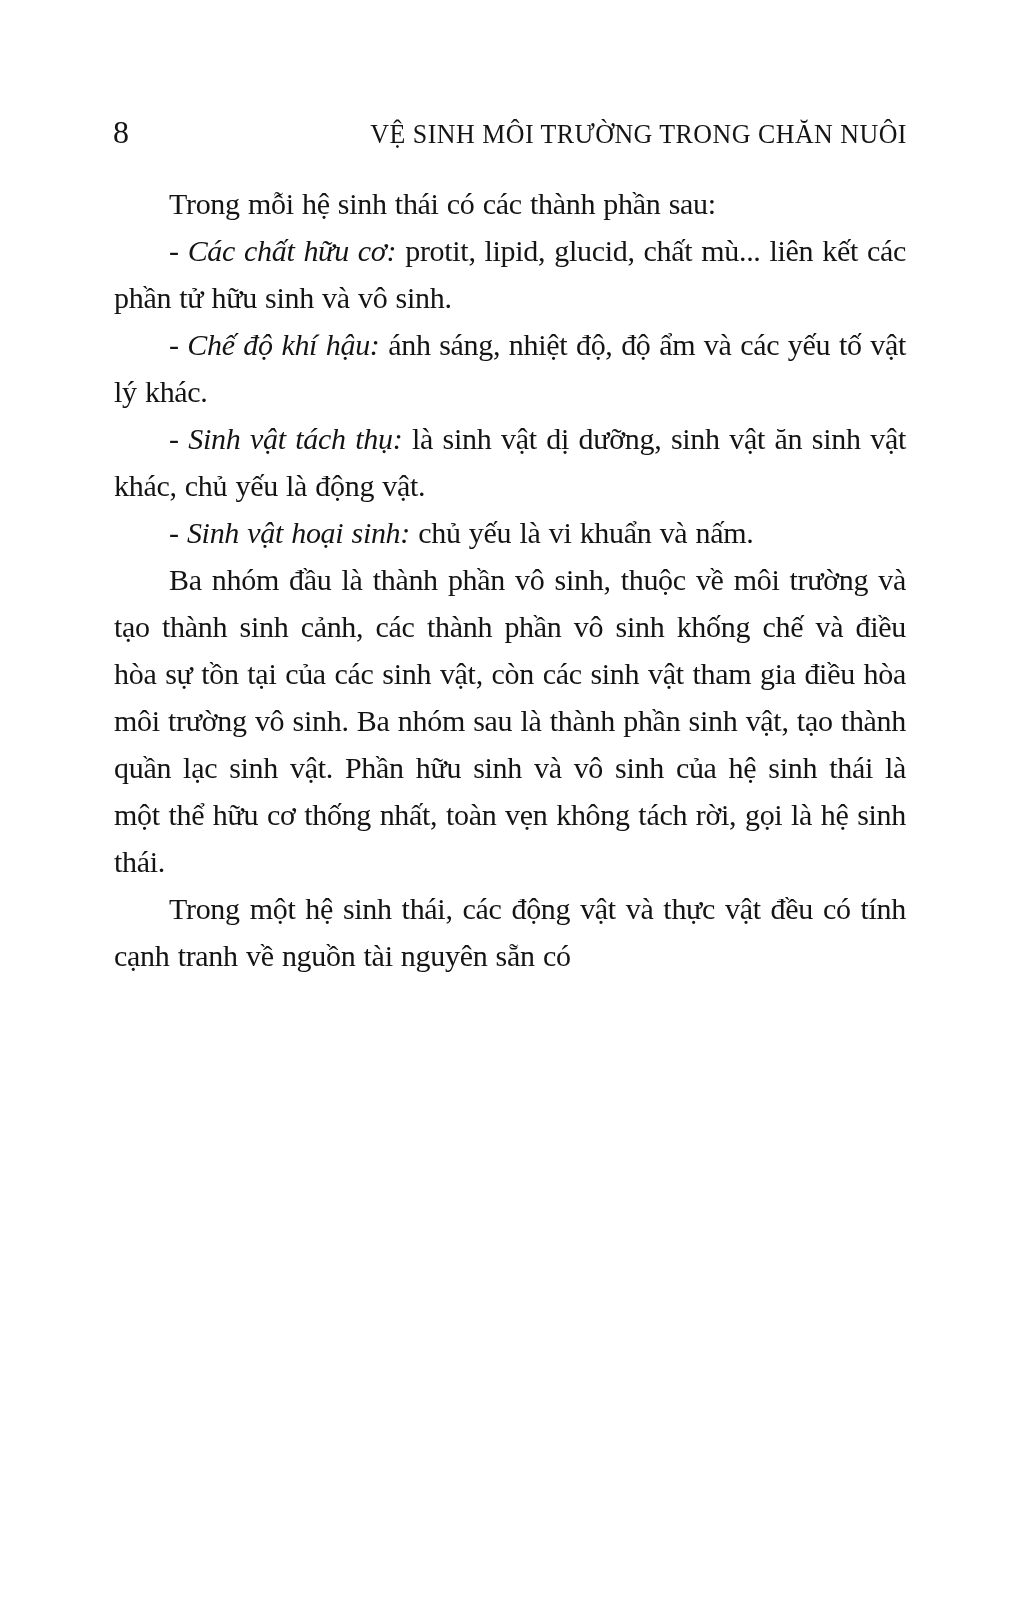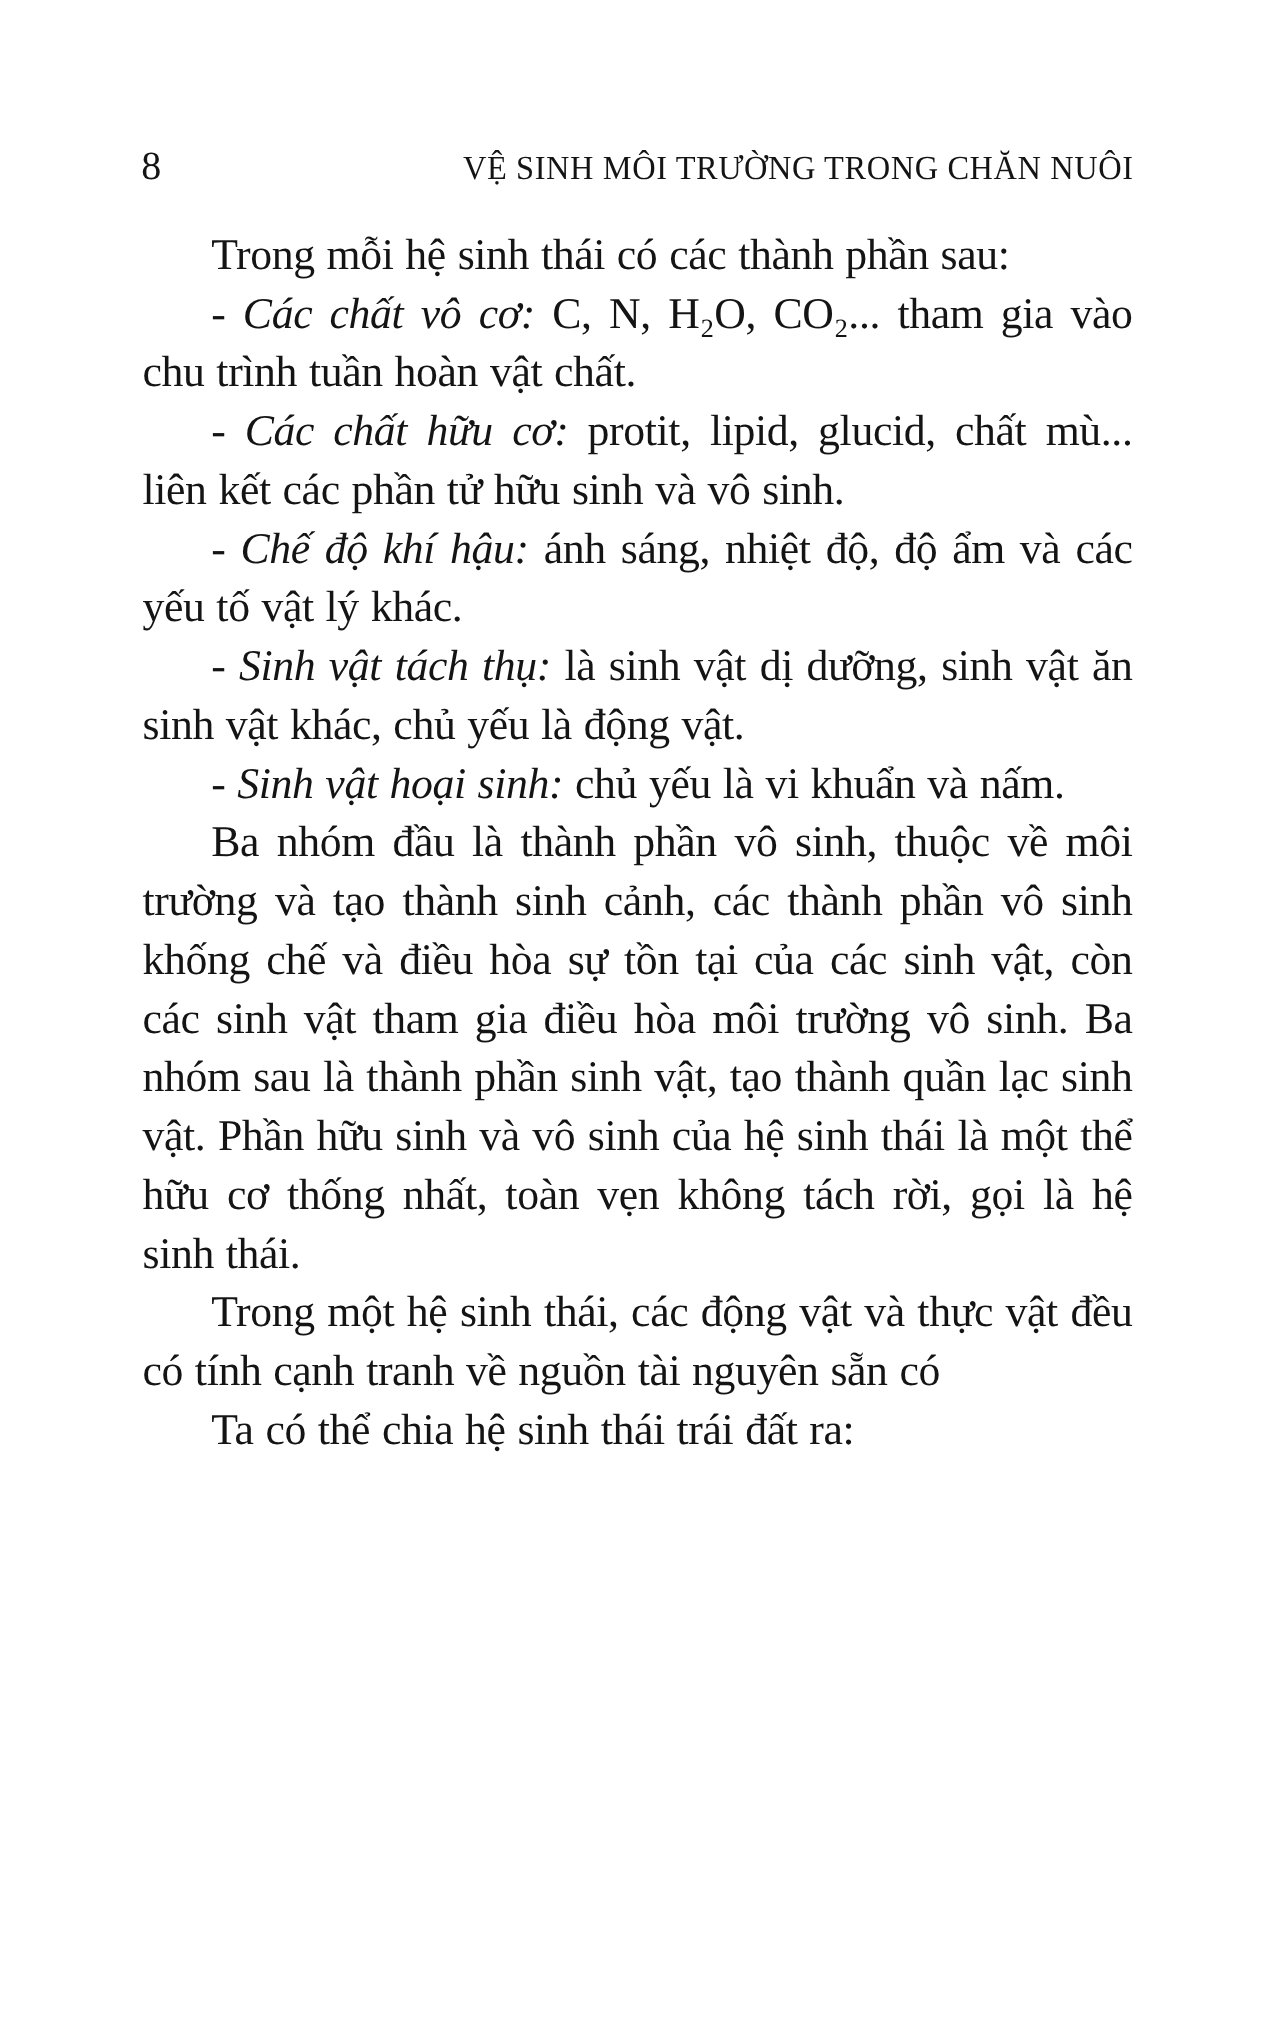--- a/index.html
+++ b/index.html
@@ -39,43 +39,41 @@
     white-space: nowrap;
   }
   .body-text {
     position: absolute;
     left: 114px;
     top: 180px;
     width: 792px;
   }
   .para {
     margin: 0;
-    font-size: 35px;
+    font-size: 30px;
     line-height: 47px;
     letter-spacing: -0.3px;
     text-align: justify;
     text-indent: 55px;
     word-spacing: 1px;
   }
   .para i {
     font-style: italic;
   }
 </style>
 </head>
 <body>
 
 <div class="page">
   <div class="header-row">
     <span class="page-num">8</span>
     <span class="running-header">VỆ SINH MÔI TRƯỜNG TRONG CHĂN NUÔI</span>
   </div>
   <div class="body-text">
       <p class="para"><span>Trong mỗi hệ sinh thái có các thành phần sau:</span></p>
-      <p class="para"><span>- </span><i>Các chất vô cơ:</i><span> C, N, H₂O, CO₂... tham gia vào chu trình tuần hoàn vật chất.</span></p>
       <p class="para"><span>- </span><i>Các chất hữu cơ:</i><span> protit, lipid, glucid, chất mù... liên kết các phần tử hữu sinh và vô sinh.</span></p>
       <p class="para"><span>- </span><i>Chế độ khí hậu:</i><span> ánh sáng, nhiệt độ, độ ẩm và các yếu tố vật lý khác.</span></p>
       <p class="para"><span>- </span><i>Sinh vật tách thụ:</i><span> là sinh vật dị dưỡng, sinh vật ăn sinh vật khác, chủ yếu là động vật.</span></p>
       <p class="para"><span>- </span><i>Sinh vật hoại sinh:</i><span> chủ yếu là vi khuẩn và nấm.</span></p>
       <p class="para"><span>Ba nhóm đầu là thành phần vô sinh, thuộc về môi trường và tạo thành sinh cảnh, các thành phần vô sinh khống chế và điều hòa sự tồn tại của các sinh vật, còn các sinh vật tham gia điều hòa môi trường vô sinh. Ba nhóm sau là thành phần sinh vật, tạo thành quần lạc sinh vật. Phần hữu sinh và vô sinh của hệ sinh thái là một thể hữu cơ thống nhất, toàn vẹn không tách rời, gọi là hệ sinh thái.</span></p>
       <p class="para"><span>Trong một hệ sinh thái, các động vật và thực vật đều có tính cạnh tranh về nguồn tài nguyên sẵn có</span></p>
-      <p class="para"><span>Ta có thể chia hệ sinh thái trái đất ra:</span></p>
     </div>
 </div>
 
 </body></html>

